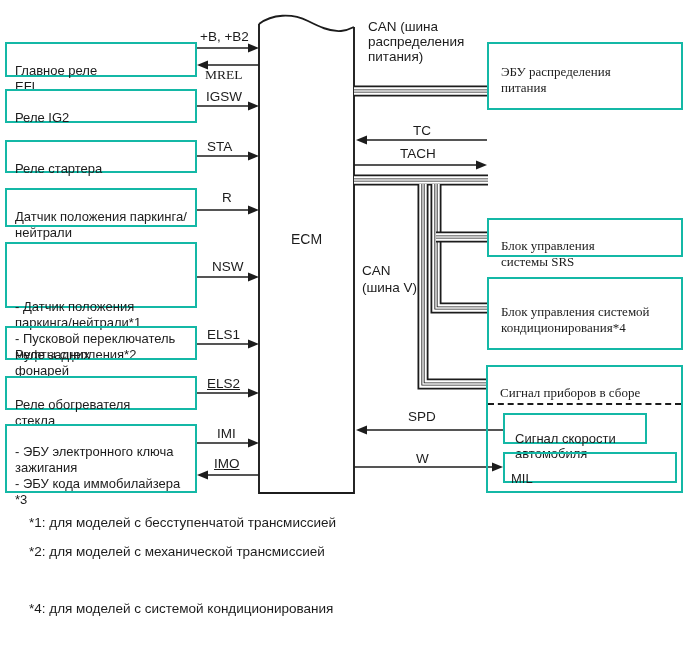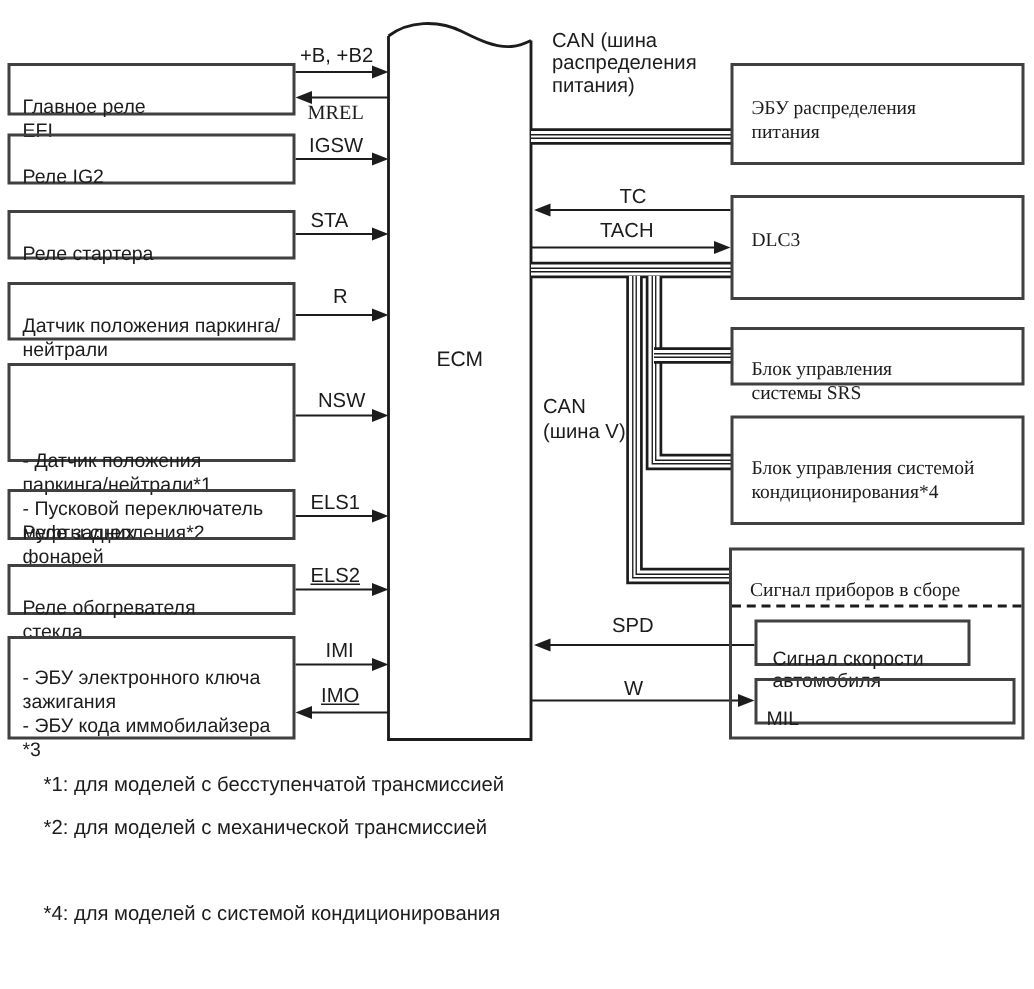--- a/index.html
+++ b/index.html
@@ -10,21 +10,21 @@
   .stage svg{position:absolute;left:0;top:0;}
   
   .b1{stroke:#1c1c1c;stroke-width:11;fill:none;}
   .b2{stroke:#ffffff;stroke-width:7.4;fill:none;}
   .b3{stroke:#1c1c1c;stroke-width:3.2;fill:none;}
   .b4{stroke:#ffffff;stroke-width:1.4;fill:none;}
   .wire{stroke:#1c1c1c;stroke-width:1.3;fill:none;}
   .head{fill:#1c1c1c;stroke:none;}
   .outline{stroke:#1c1c1c;stroke-width:1.9;fill:none;}
   .box{
-    position:absolute;border:2px solid #404040;background:transparent;
+    position:absolute;border:2px solid #14b8a6;background:transparent;
     box-sizing:border-box;font-size:13px;line-height:16px;
     white-space:pre-line;
   }
   .box .pad{padding:3px 6px 0 8px;}
   .rbox .pad{padding:4px 6px 0 12px;font-family:Liberation Serif, serif;}
   .lbl{
     position:absolute;font-size:13.5px;line-height:16px;white-space:pre-line;
   }
   .foot{position:absolute;left:12px;font-size:13.5px;white-space:pre;margin-left:17px;}
   .dash-sep{
@@ -175,23 +175,20 @@
   <div class="box" style="left:5px;top:424px;width:192px;height:69px;">
     <div class="pad" style="padding-top:2px;">- ЭБУ электронного ключа
 зажигания
 - ЭБУ кода иммобилайзера
 *3</div>
   </div>
 
   <div class="box rbox" style="left:487px;top:42px;width:196px;height:68px;">
     <div class="pad">ЭБУ распределения
 питания</div>
-  </div>
-  <div class="box rbox" style="left:487px;top:130px;width:196px;height:70px;">
-    <div class="pad">DLC3</div>
   </div>
   <div class="box rbox" style="left:487px;top:218px;width:196px;height:39px;">
     <div class="pad" style="padding-top:2px;">Блок управления
 системы SRS</div>
   </div>
   <div class="box rbox" style="left:487px;top:277px;width:196px;height:73px;">
     <div class="pad" style="padding-top:9px;">Блок управления системой
 кондиционирования*4</div>
   </div>
   <div class="box rbox" style="left:486px;top:365px;width:197px;height:128px;">

